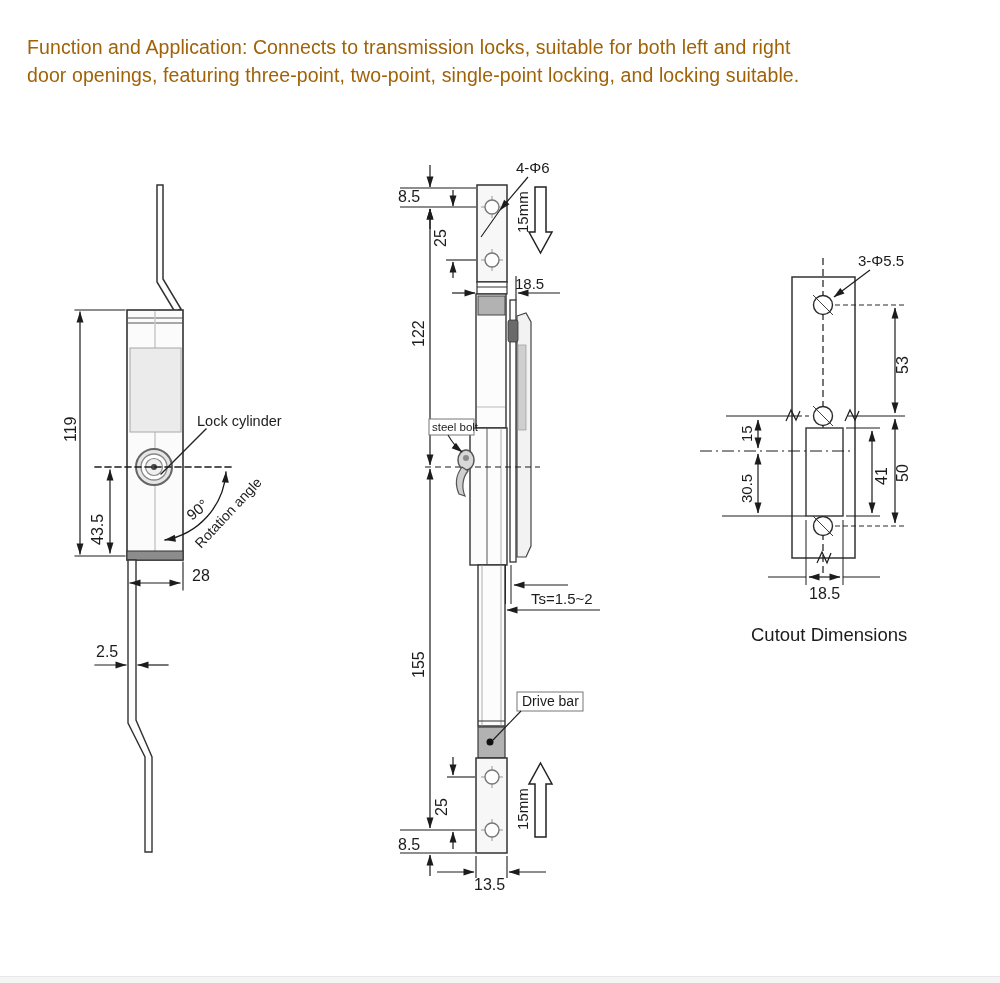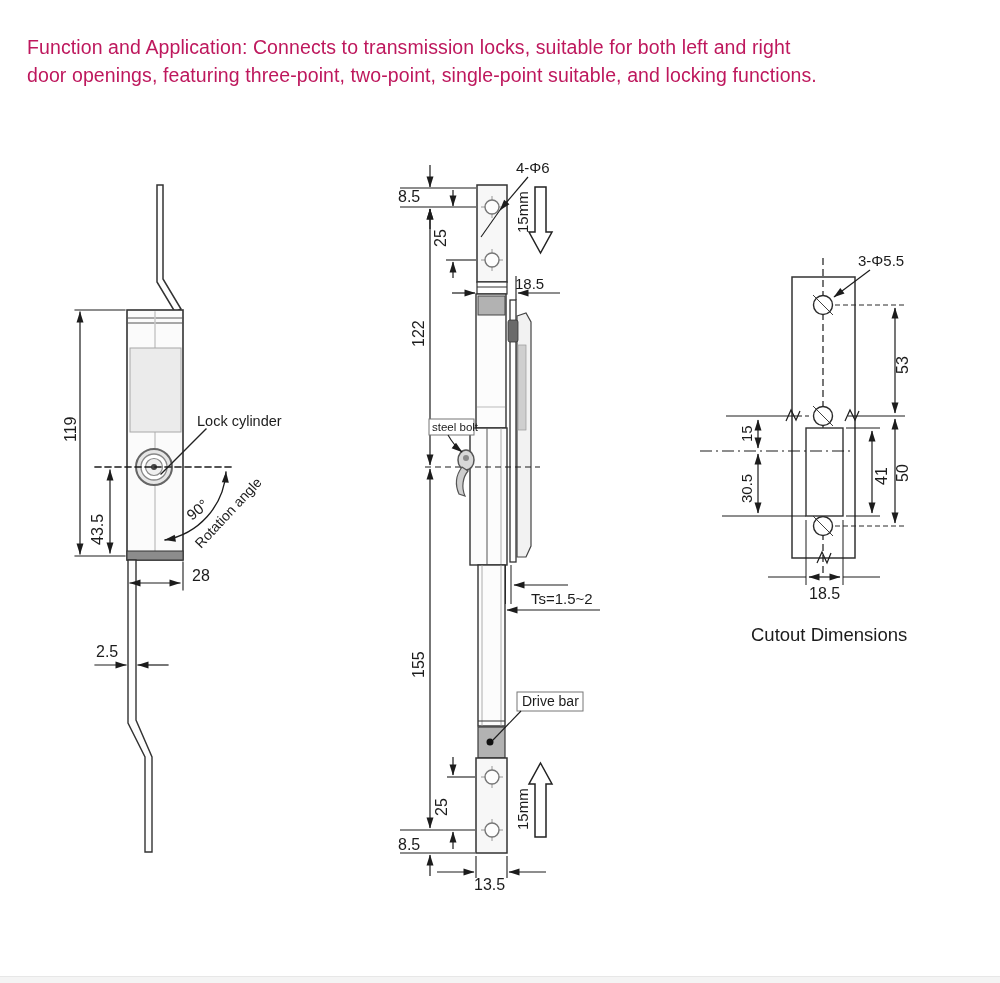--- a/index.html
+++ b/index.html
@@ -1,27 +1,27 @@
 <!DOCTYPE html>
 <html><head>
 <meta charset="utf-8">
 <style>
   html,body{margin:0;padding:0;background:#ffffff;}
   body{width:1000px;height:983px;position:relative;font-family:"Liberation Sans",sans-serif;overflow:hidden;}
-  .header{position:absolute;left:27px;top:33px;width:900px;color:#be185d;font-size:19.5px;line-height:28px;letter-spacing:.1px;}
+  .header{position:absolute;left:27px;top:33px;width:900px;color:#a16207;font-size:19.5px;line-height:28px;letter-spacing:.1px;}
   .diagram{position:absolute;left:0;top:0;width:1000px;height:983px;}
   svg text{fill:#1c1c1c;font-family:"Liberation Sans",sans-serif;}
   .footer-strip{position:absolute;left:0;bottom:0;width:1000px;height:6px;background:#f4f4f4;border-top:1px solid #e7e7e7;}
 </style>
 </head>
 <body>
 
 <div class="header">
   <div>Function and Application: Connects to transmission locks, suitable for both left and right</div>
-  <div>door openings, featuring three-point, two-point, single-point suitable, and locking functions.</div>
+  <div>door openings, featuring three-point, two-point, single-point locking, and locking suitable.</div>
 </div>
 
 <svg class="diagram" width="1000" height="983" viewBox="0 0 1000 983">
   <defs>
     <marker id="mE" viewBox="0 0 12 8" markerWidth="12" markerHeight="8" refX="11" refY="4" orient="auto" markerUnits="userSpaceOnUse">
       <path d="M0.5,0.5 L11.5,4 L0.5,7.5 Z" fill="#1c1c1c"></path>
     </marker>
     <marker id="mS" viewBox="0 0 12 8" markerWidth="12" markerHeight="8" refX="11" refY="4" orient="auto-start-reverse" markerUnits="userSpaceOnUse">
       <path d="M0.5,0.5 L11.5,4 L0.5,7.5 Z" fill="#1c1c1c"></path>
     </marker>

